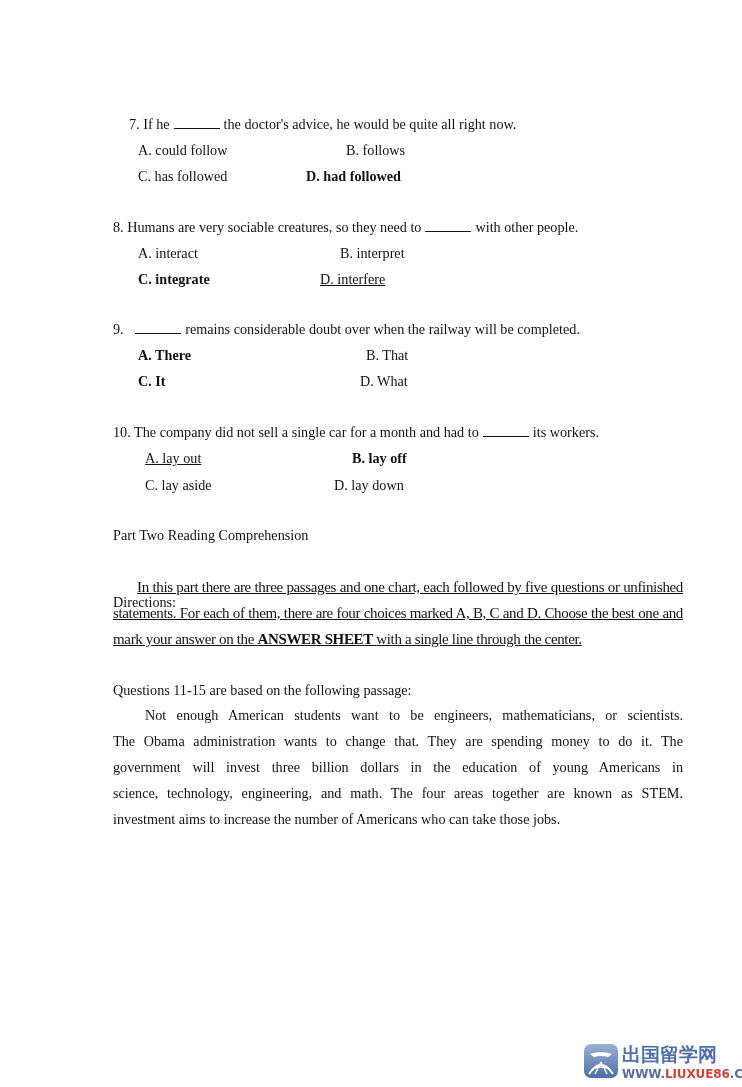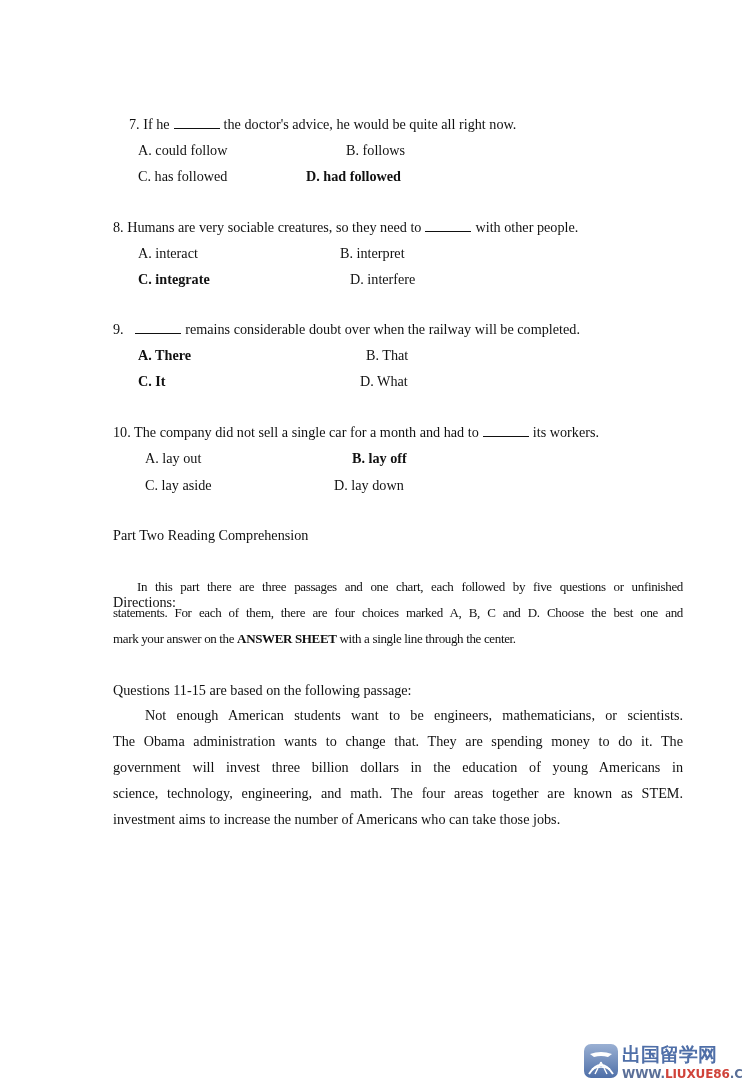--- a/index.html
+++ b/index.html
@@ -12,21 +12,21 @@
   .abs { position: absolute; white-space: nowrap; }
   .bold { font-weight: bold; }
   .q { left: 113px; }
   .blank { display: inline-block; width: 46px; border-bottom: 1px solid #111; height: 12px; vertical-align: baseline; margin: 0 4px; }
   .para {
     position: absolute; left: 113px; width: 570px;
     line-height: 26px; text-align: justify; white-space: normal;
   }
   .para .line { display: block; text-align: justify; text-align-last: justify; }
   .para .line.last { text-align-last: left; }
-  .dir { font-size: 13px; letter-spacing: -0.35px; }
+  .dir { font-size: 15px; letter-spacing: -0.35px; text-decoration: underline; }
   .logo { position: absolute; left: 584px; top: 1042px; width: 177px; height: 40px; }
   .logo-mark { position: absolute; left: 0; top: 2px; width: 34px; height: 34px; border-radius: 7px;
     background: linear-gradient(180deg, #9ab0d3 0%, #4e6fa8 100%); }
   .logo-cn { position: absolute; left: 38px; top: 0; font-family: "DejaVu Sans", sans-serif; font-weight: bold; font-size: 19px; color: #4f6fa8; letter-spacing: 0px; }
   .logo-url { position: absolute; left: 38px; top: 25px; font-family: "DejaVu Sans", sans-serif; font-weight: bold; font-size: 12px; color: #5a6f98; letter-spacing: -0.1px; }
   .logo-url .red { color: #d0433a; }
 </style>
 </head>
 <body>
 
@@ -39,36 +39,36 @@
 <div class="abs" style="left:138px; top:168px;">C. has followed</div>
 <div class="abs bold" style="left:306px; top:168px;">D. had followed</div>
 
 <div class="abs q" style="top:219px;">
   <span>8.</span>
   <span>Humans are very sociable creatures, so they need to</span><span class="blank"></span><span>with other people.</span>
 </div>
 <div class="abs" style="left:138px; top:245px;">A. interact</div>
 <div class="abs" style="left:340px; top:245px;">B. interpret</div>
 <div class="abs bold" style="left:138px; top:271px;">C. integrate</div>
-<div class="abs" style="left:350px; top:271px;">D. interfere</div>
+<div class="abs" style="left:320px; top:271px;text-decoration:underline;">D. interfere</div>
 
 <div class="abs q" style="top:321px;">
   <span>9.</span>
   <span class="blank" style="margin-left:8px;"></span><span>remains considerable doubt over when the railway will be completed.</span>
 </div>
 <div class="abs" style="left:138px; top:347px;font-weight:bold;">A. There</div>
 <div class="abs" style="left:366px; top:347px;">B. That</div>
 <div class="abs bold" style="left:138px; top:373px;">C. It</div>
 <div class="abs" style="left:360px; top:373px;">D. What</div>
 
 <div class="abs q" style="top:424px;">
   <span>10.</span>
   <span>The company did not sell a single car for a month and had to</span><span class="blank"></span><span>its workers.</span>
 </div>
-<div class="abs" style="left:145px; top:450px;">A. lay out</div>
+<div class="abs" style="left:145px; top:450px;text-decoration:underline;">A. lay out</div>
 <div class="abs bold" style="left:352px; top:450px;">B. lay off</div>
 <div class="abs" style="left:145px; top:477px;">C. lay aside</div>
 <div class="abs" style="left:334px; top:477px;">D. lay down</div>
 
 <div class="abs" style="left:113px; top:527px;">Part Two Reading Comprehension</div>
 <div class="abs" style="left:113px; top:554px;margin-top:40px;">Directions:</div>
 
 <div class="para dir" style="top:574px;">
   <span class="line" style="padding-left:24px;">In this part there are three passages and one chart, each followed by five questions or unfinished</span>
   <span class="line">statements. For each of them, there are four choices marked A, B, C and D. Choose the best one and</span>

